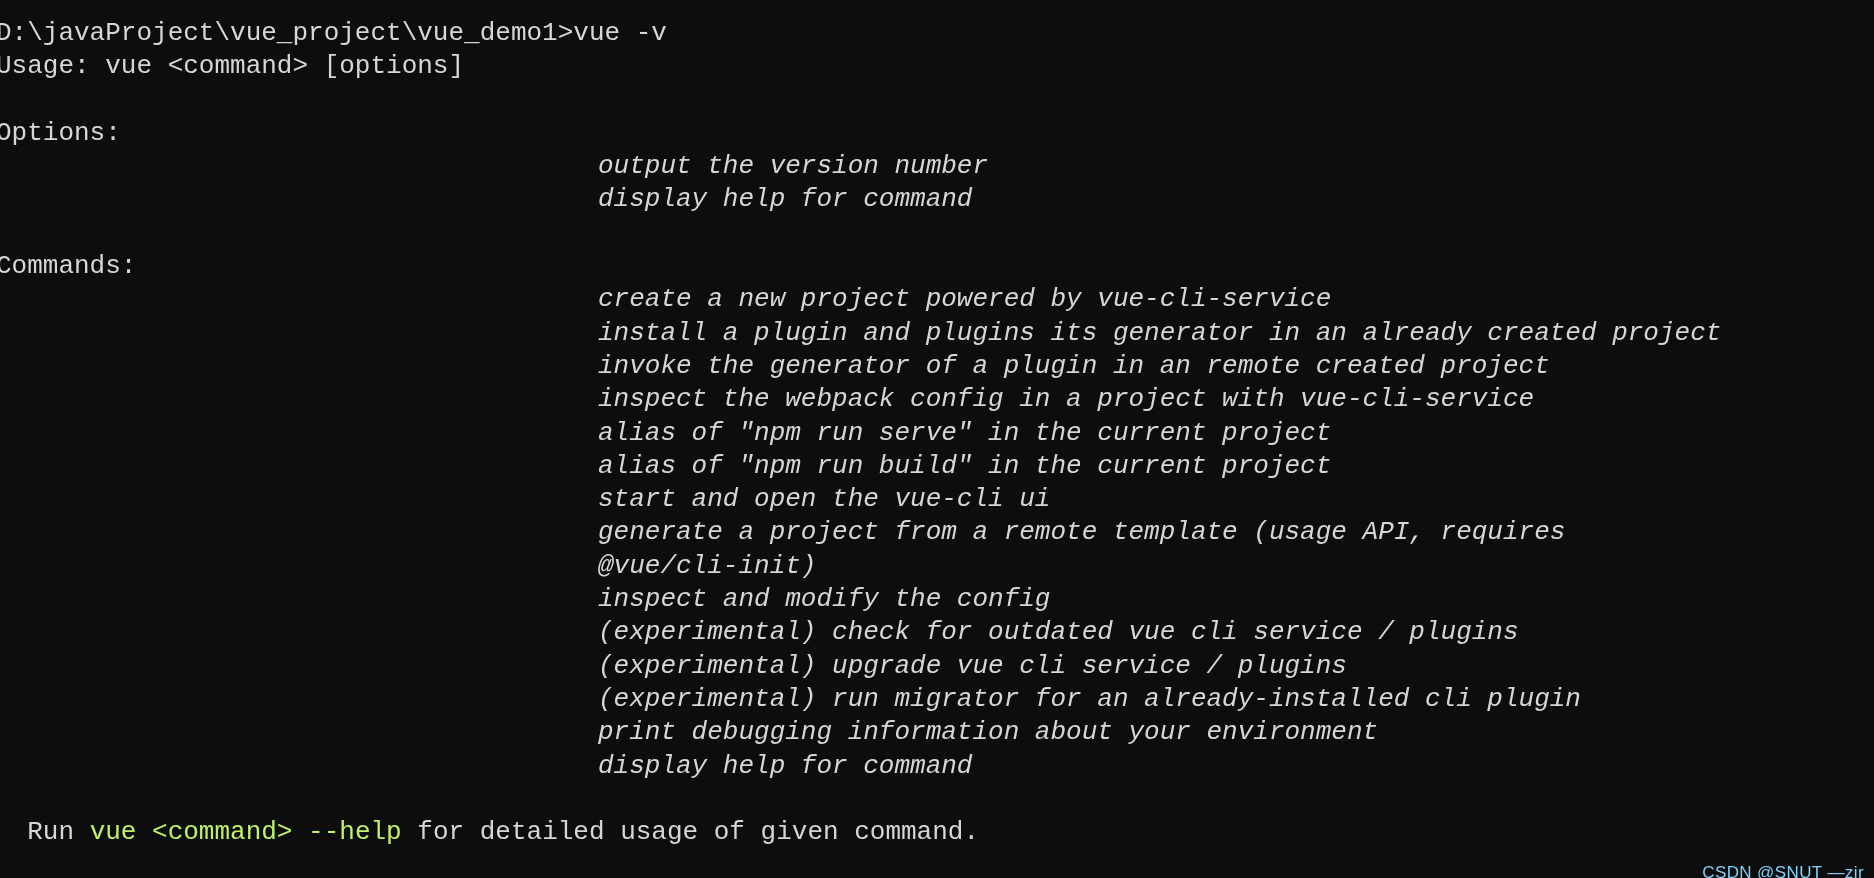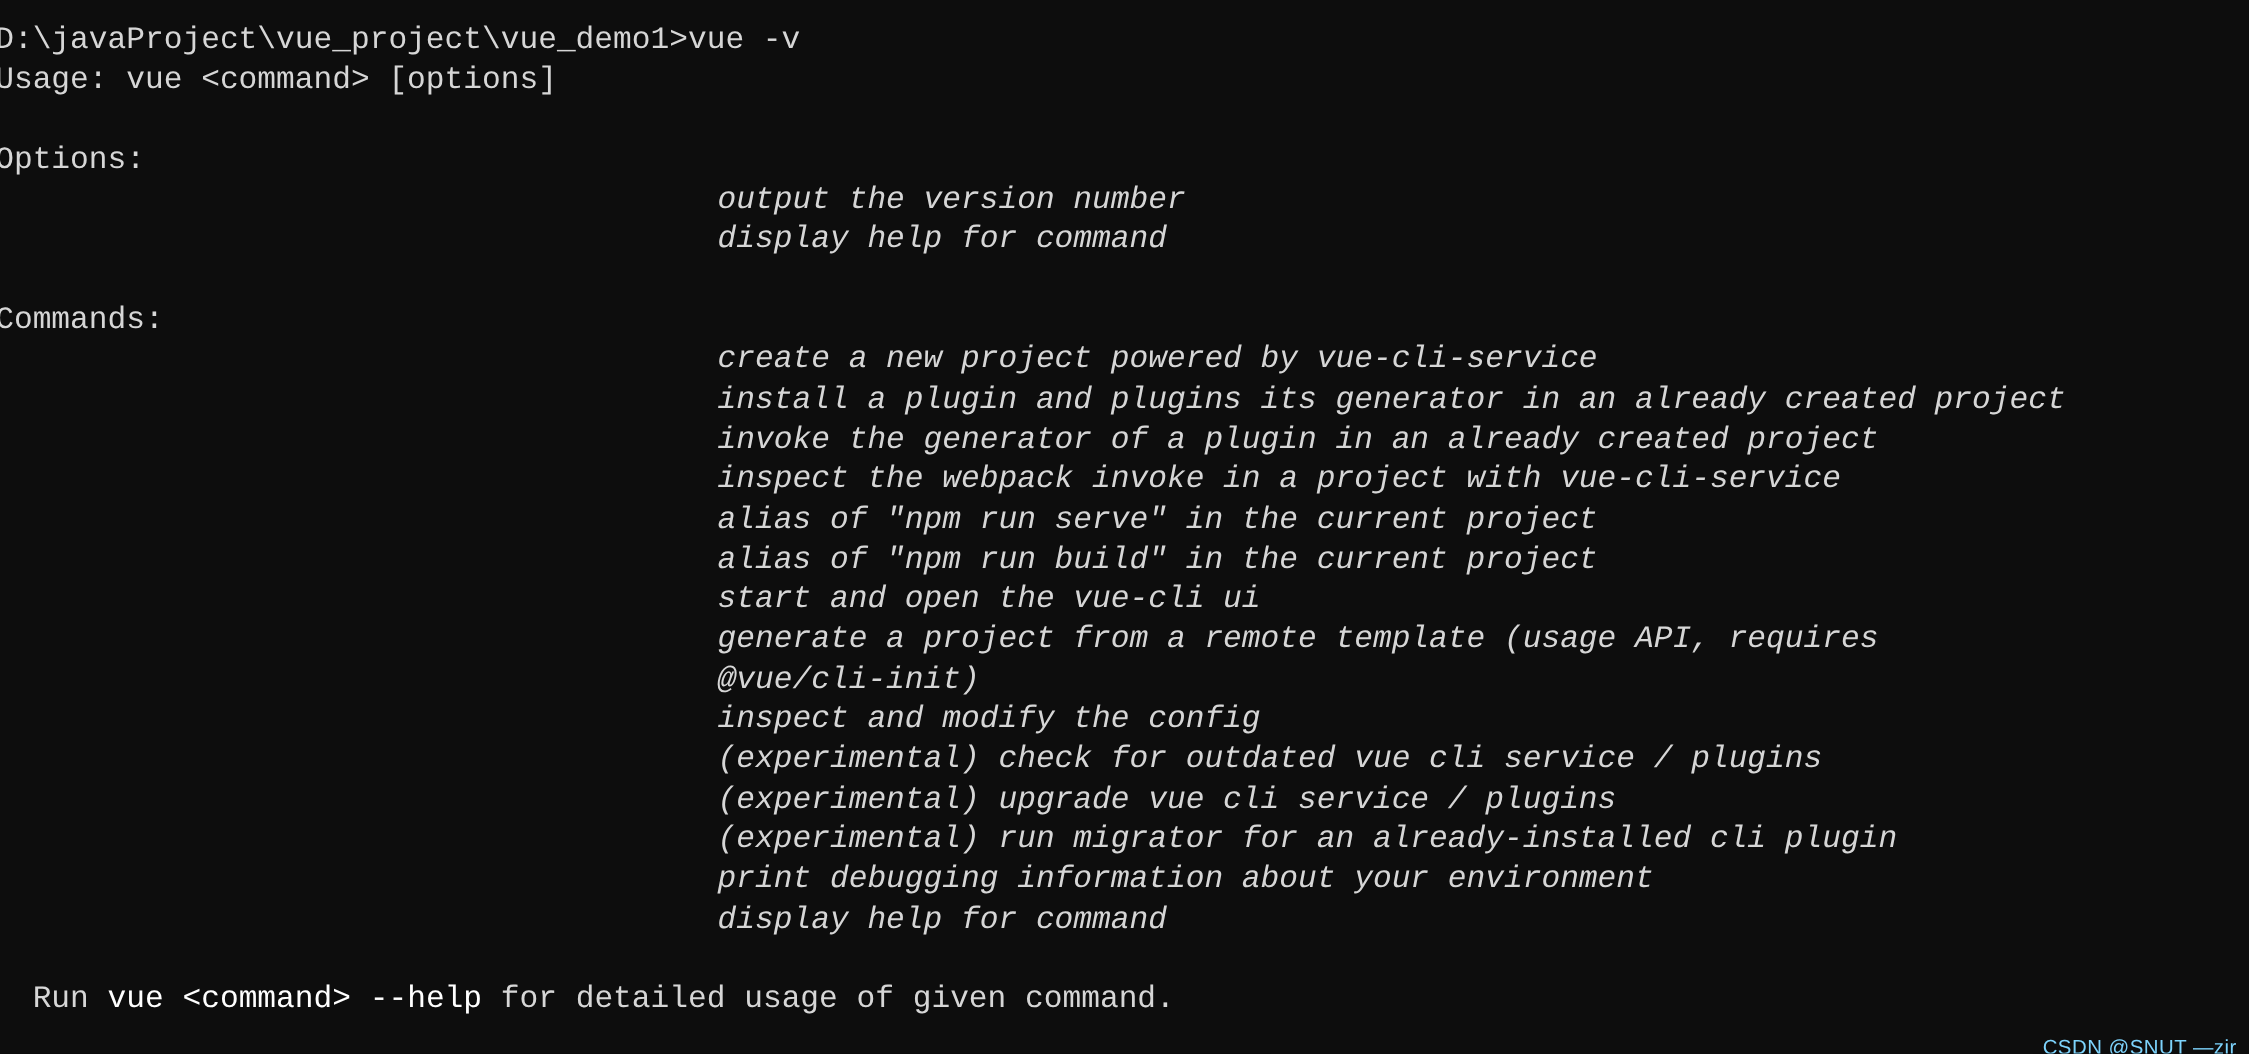--- a/index.html
+++ b/index.html
@@ -62,21 +62,21 @@
     font-style: italic;
   }
   .row .desc-only {
     position: absolute;
     left: 602px;
     top: 0;
     white-space: pre;
     font-style: italic;
   }
 
-  .blue { color: #ffffff; }
+  .blue { color: #bef264; }
 
   .watermark {
     position: absolute;
     right: 10px;
     bottom: 4px;
     font-family: "Liberation Sans", sans-serif;
     font-size: 17px;
     color: #7dd3fc;
     letter-spacing: 0.4px;
     white-space: pre;
@@ -108,25 +108,25 @@
     <div class="row">
       
       <span class="desc">create a new project powered by vue-cli-service</span>
     </div>
     <div class="row">
       
       <span class="desc">install a plugin and plugins its generator in an already created project</span>
     </div>
     <div class="row">
       
-      <span class="desc">invoke the generator of a plugin in an already created project</span>
+      <span class="desc">invoke the generator of a plugin in an remote created project</span>
     </div>
     <div class="row">
       
-      <span class="desc">inspect the webpack invoke in a project with vue-cli-service</span>
+      <span class="desc">inspect the webpack config in a project with vue-cli-service</span>
     </div>
     <div class="row">
       
       <span class="desc">alias of ″npm run serve″ in the current project</span>
     </div>
     <div class="row">
       
       <span class="desc">alias of ″npm run build″ in the current project</span>
     </div>
     <div class="row">

